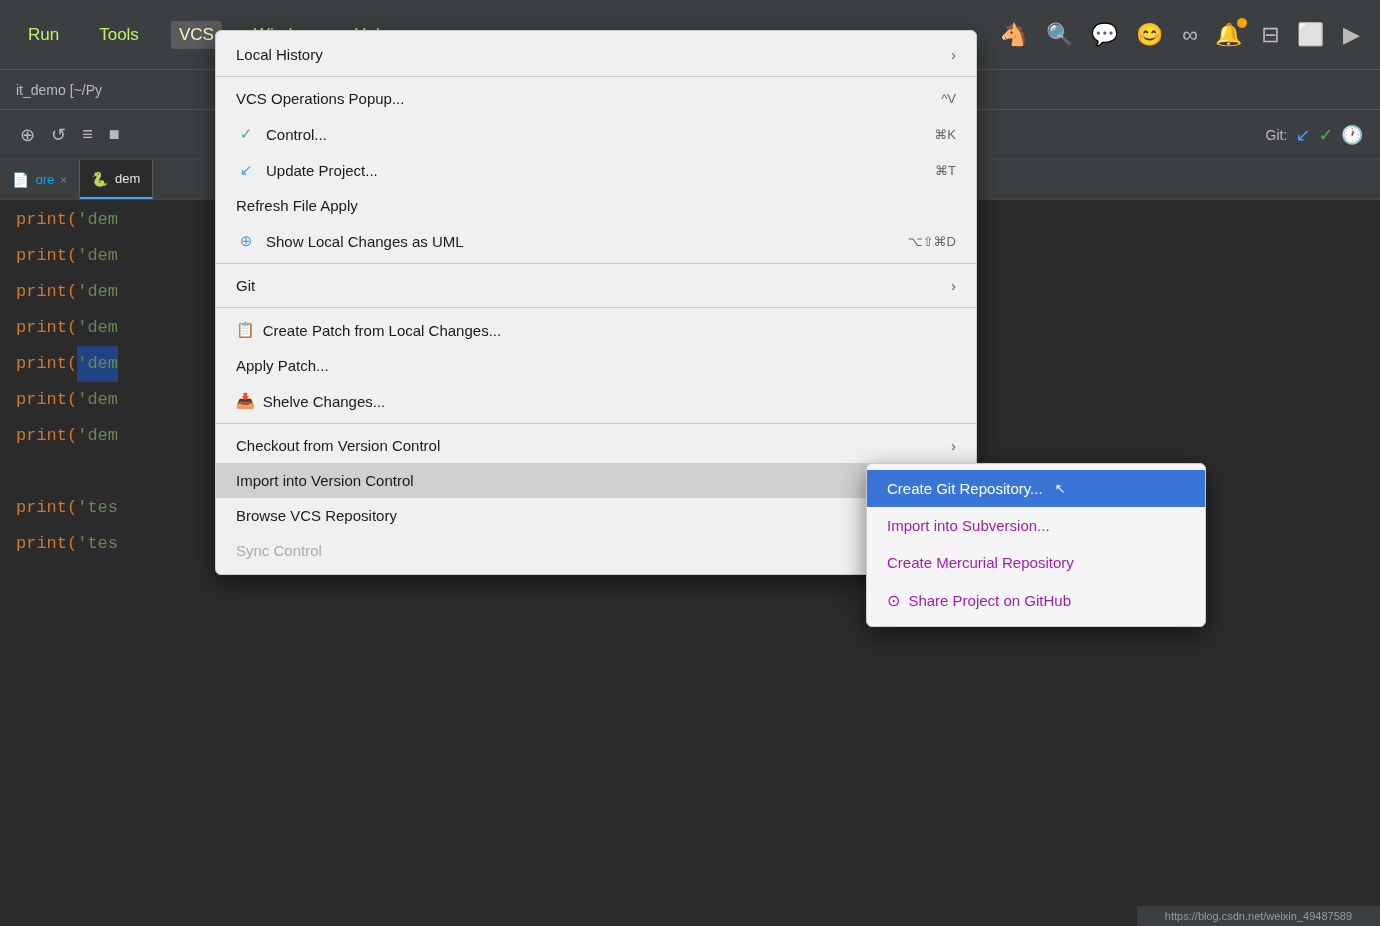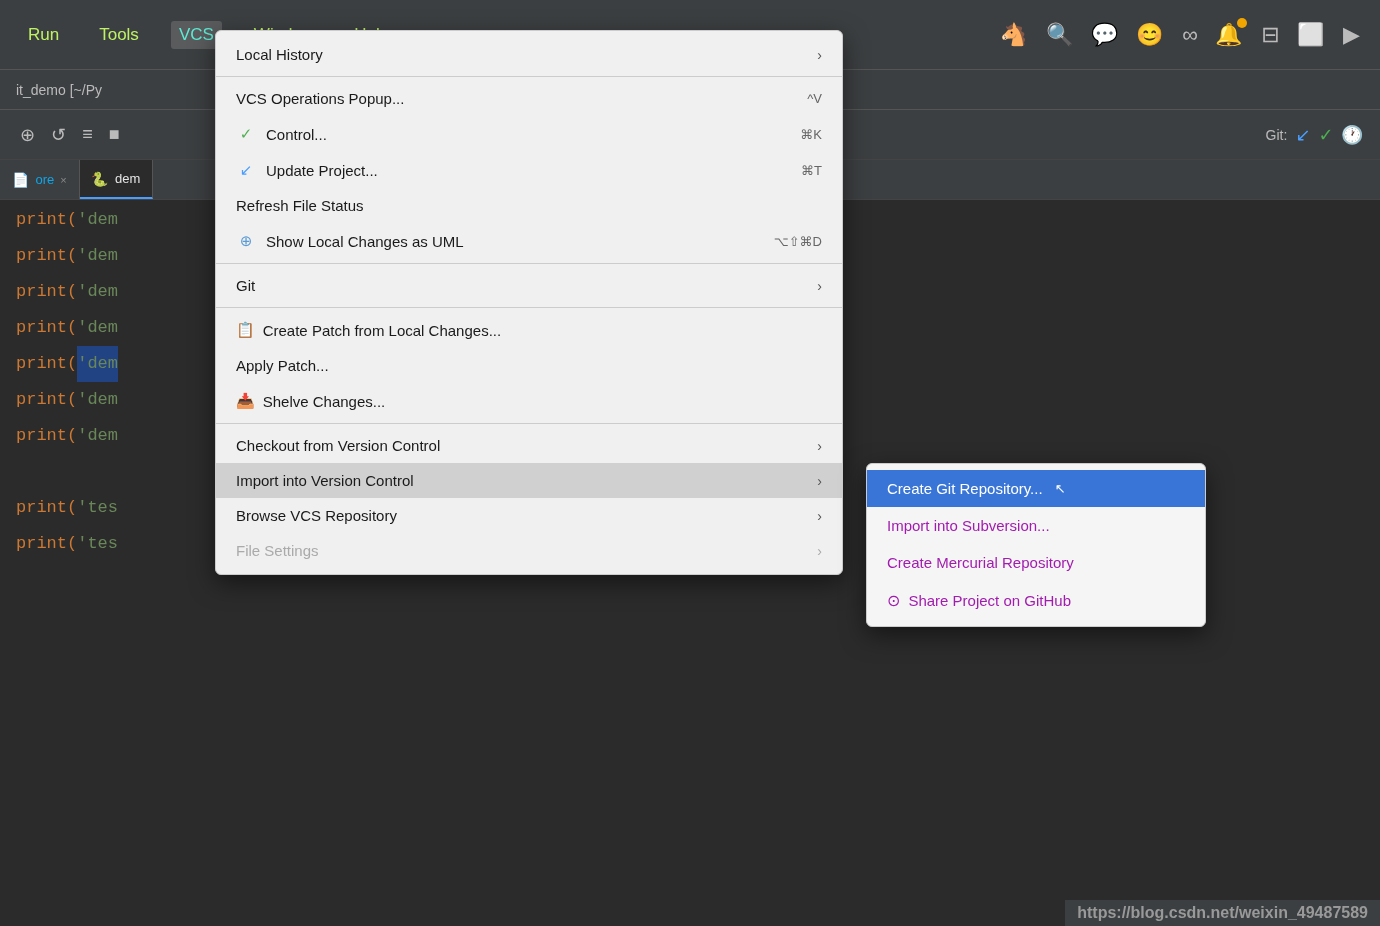--- a/index.html
+++ b/index.html
@@ -33,21 +33,21 @@
       gap: 24px;
       border-bottom: 1px solid #555;
     }
     .menubar-item {
       color: #bef264;
       font-size: 17px;
       cursor: pointer;
       padding: 4px 8px;
     }
     .menubar-item.active {
-      color: #5eead4;
+      color: #fef9c3;
       background: rgba(255,255,255,0.15);
       border-radius: 3px;
     }
     .menubar-icons {
       margin-left: auto;
       display: flex;
       align-items: center;
       gap: 18px;
     }
     .menubar-icon {
@@ -171,21 +171,21 @@
       right: 0;
       bottom: 0;
       background: #2b2b2b;
     }
 
     
     .main-menu {
       position: absolute;
       top: 30px;
       left: 215px;
-      width: 628px;
+      width: 762px;
       background: #f0f0f0;
       border: 1px solid #ccc;
       border-radius: 6px;
       box-shadow: 0 8px 24px rgba(0,0,0,0.5);
       padding: 6px 0;
       z-index: 1000;
     }
     .menu-item {
       display: flex;
       align-items: center;
@@ -252,25 +252,24 @@
     }
     .github-icon {
       font-size: 16px;
     }
 
     
     .url-bar {
       position: absolute;
       bottom: 0;
       right: 0;
-      padding: 4px 12px;
-      font-size: 16px;
+      padding: 4px 28px;
+      font-size: 11px;
       color: #999;
       background: #3c3f41;
-      font-weight: bold;
     }
 
     
     .patch-icon { font-size: 15px; margin-right: 8px; color: #888; }
     .shelve-icon { font-size: 15px; margin-right: 8px; color: #5b9bd5; }
   </style>
 </head>
 <body>
 
 <div class="ide-bg"></div>
@@ -407,21 +406,21 @@
     <span class="shortcut">⌘K</span>
   </div>
 
   <div class="menu-item menu-item-blue-arrow">
     <span class="icon" style="color:#4a9eff;">↙</span>
     <span>Update Project...</span>
     <span class="shortcut">⌘T</span>
   </div>
 
   <div class="menu-item">
-    <span>Refresh File Status</span>
+    <span>Refresh File Apply</span>
   </div>
 
   <div class="menu-item">
     <span class="icon" style="color:#5b9bd5;">⊕</span>
     <span>Show Local Changes as UML</span>
     <span class="shortcut">⌥⇧⌘D</span>
   </div>
 
   <div class="menu-separator"></div>
 
@@ -479,20 +478,20 @@
       </div>
     </div>
   </div>
 
   <div class="menu-item">
     <span>Browse VCS Repository</span>
     <span class="arrow">›</span>
   </div>
 
   <div class="menu-item menu-item-disabled">
-    <span>File Settings</span>
+    <span>Sync Control</span>
     <span class="arrow" style="color:#aaa;">›</span>
   </div>
 </div>
 
 <div class="url-bar">
   <span>https://blog.csdn.net/weixin_49487589</span>
 </div>
 
 </body></html>

